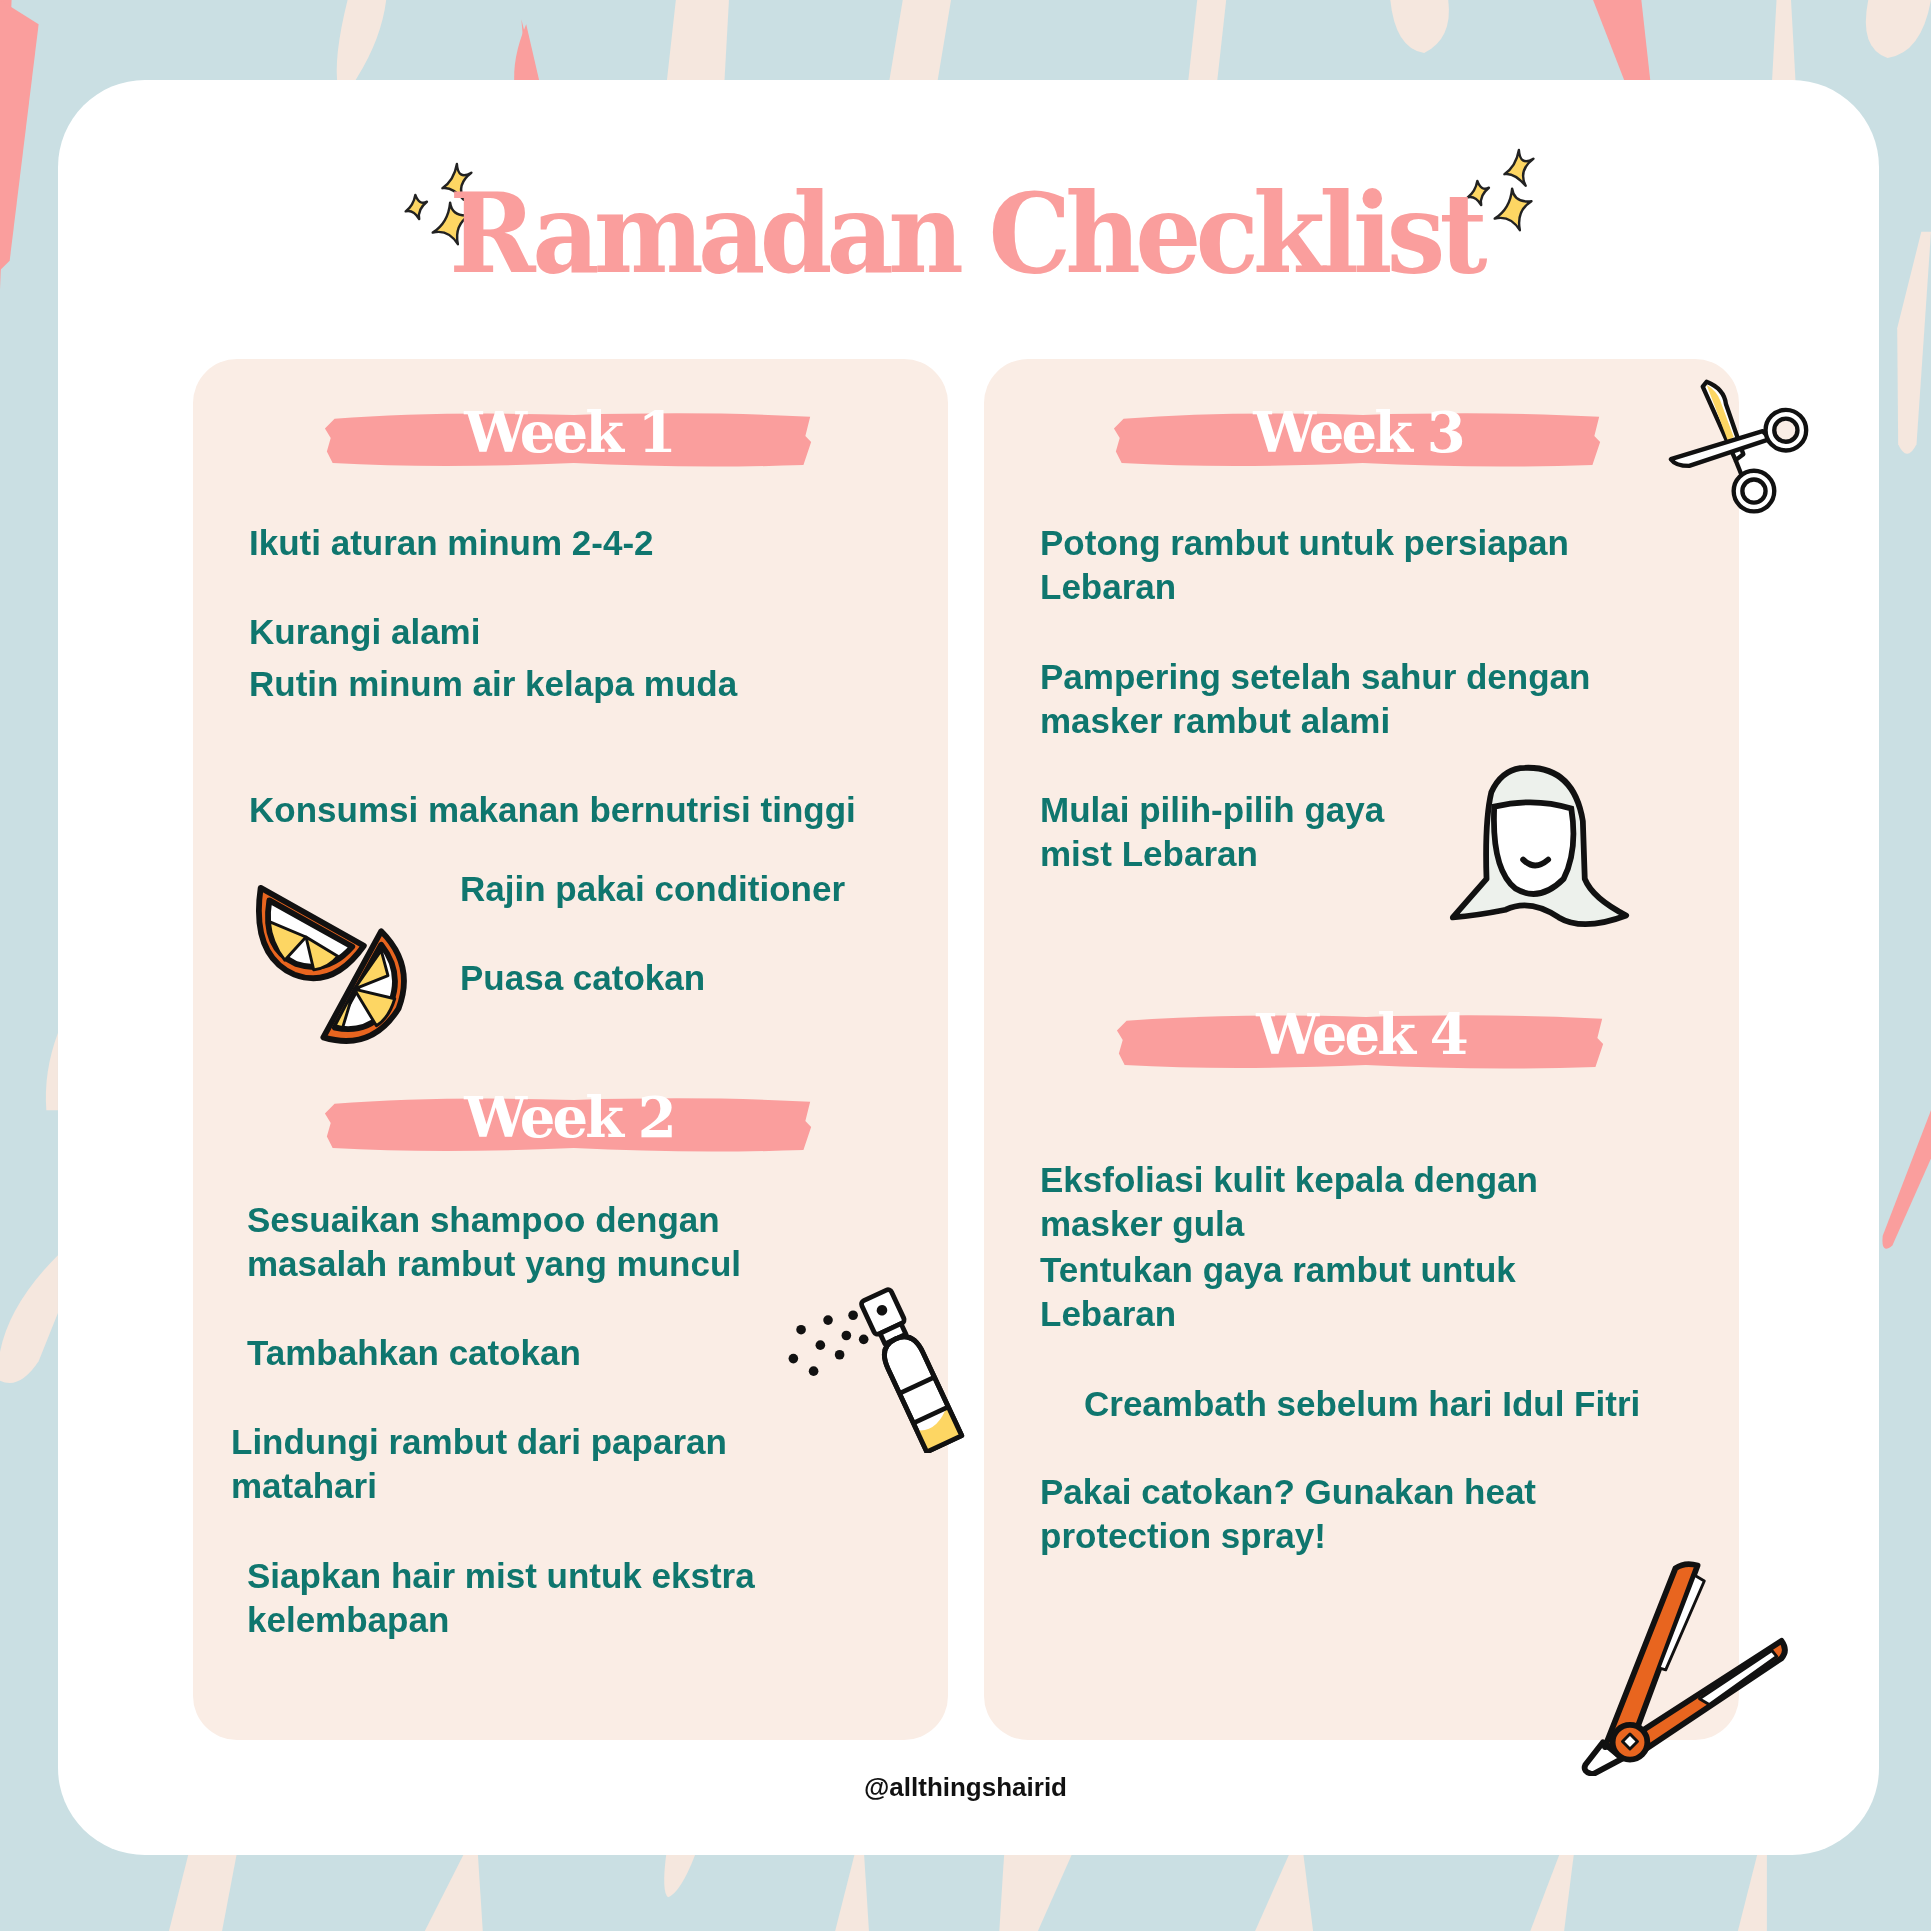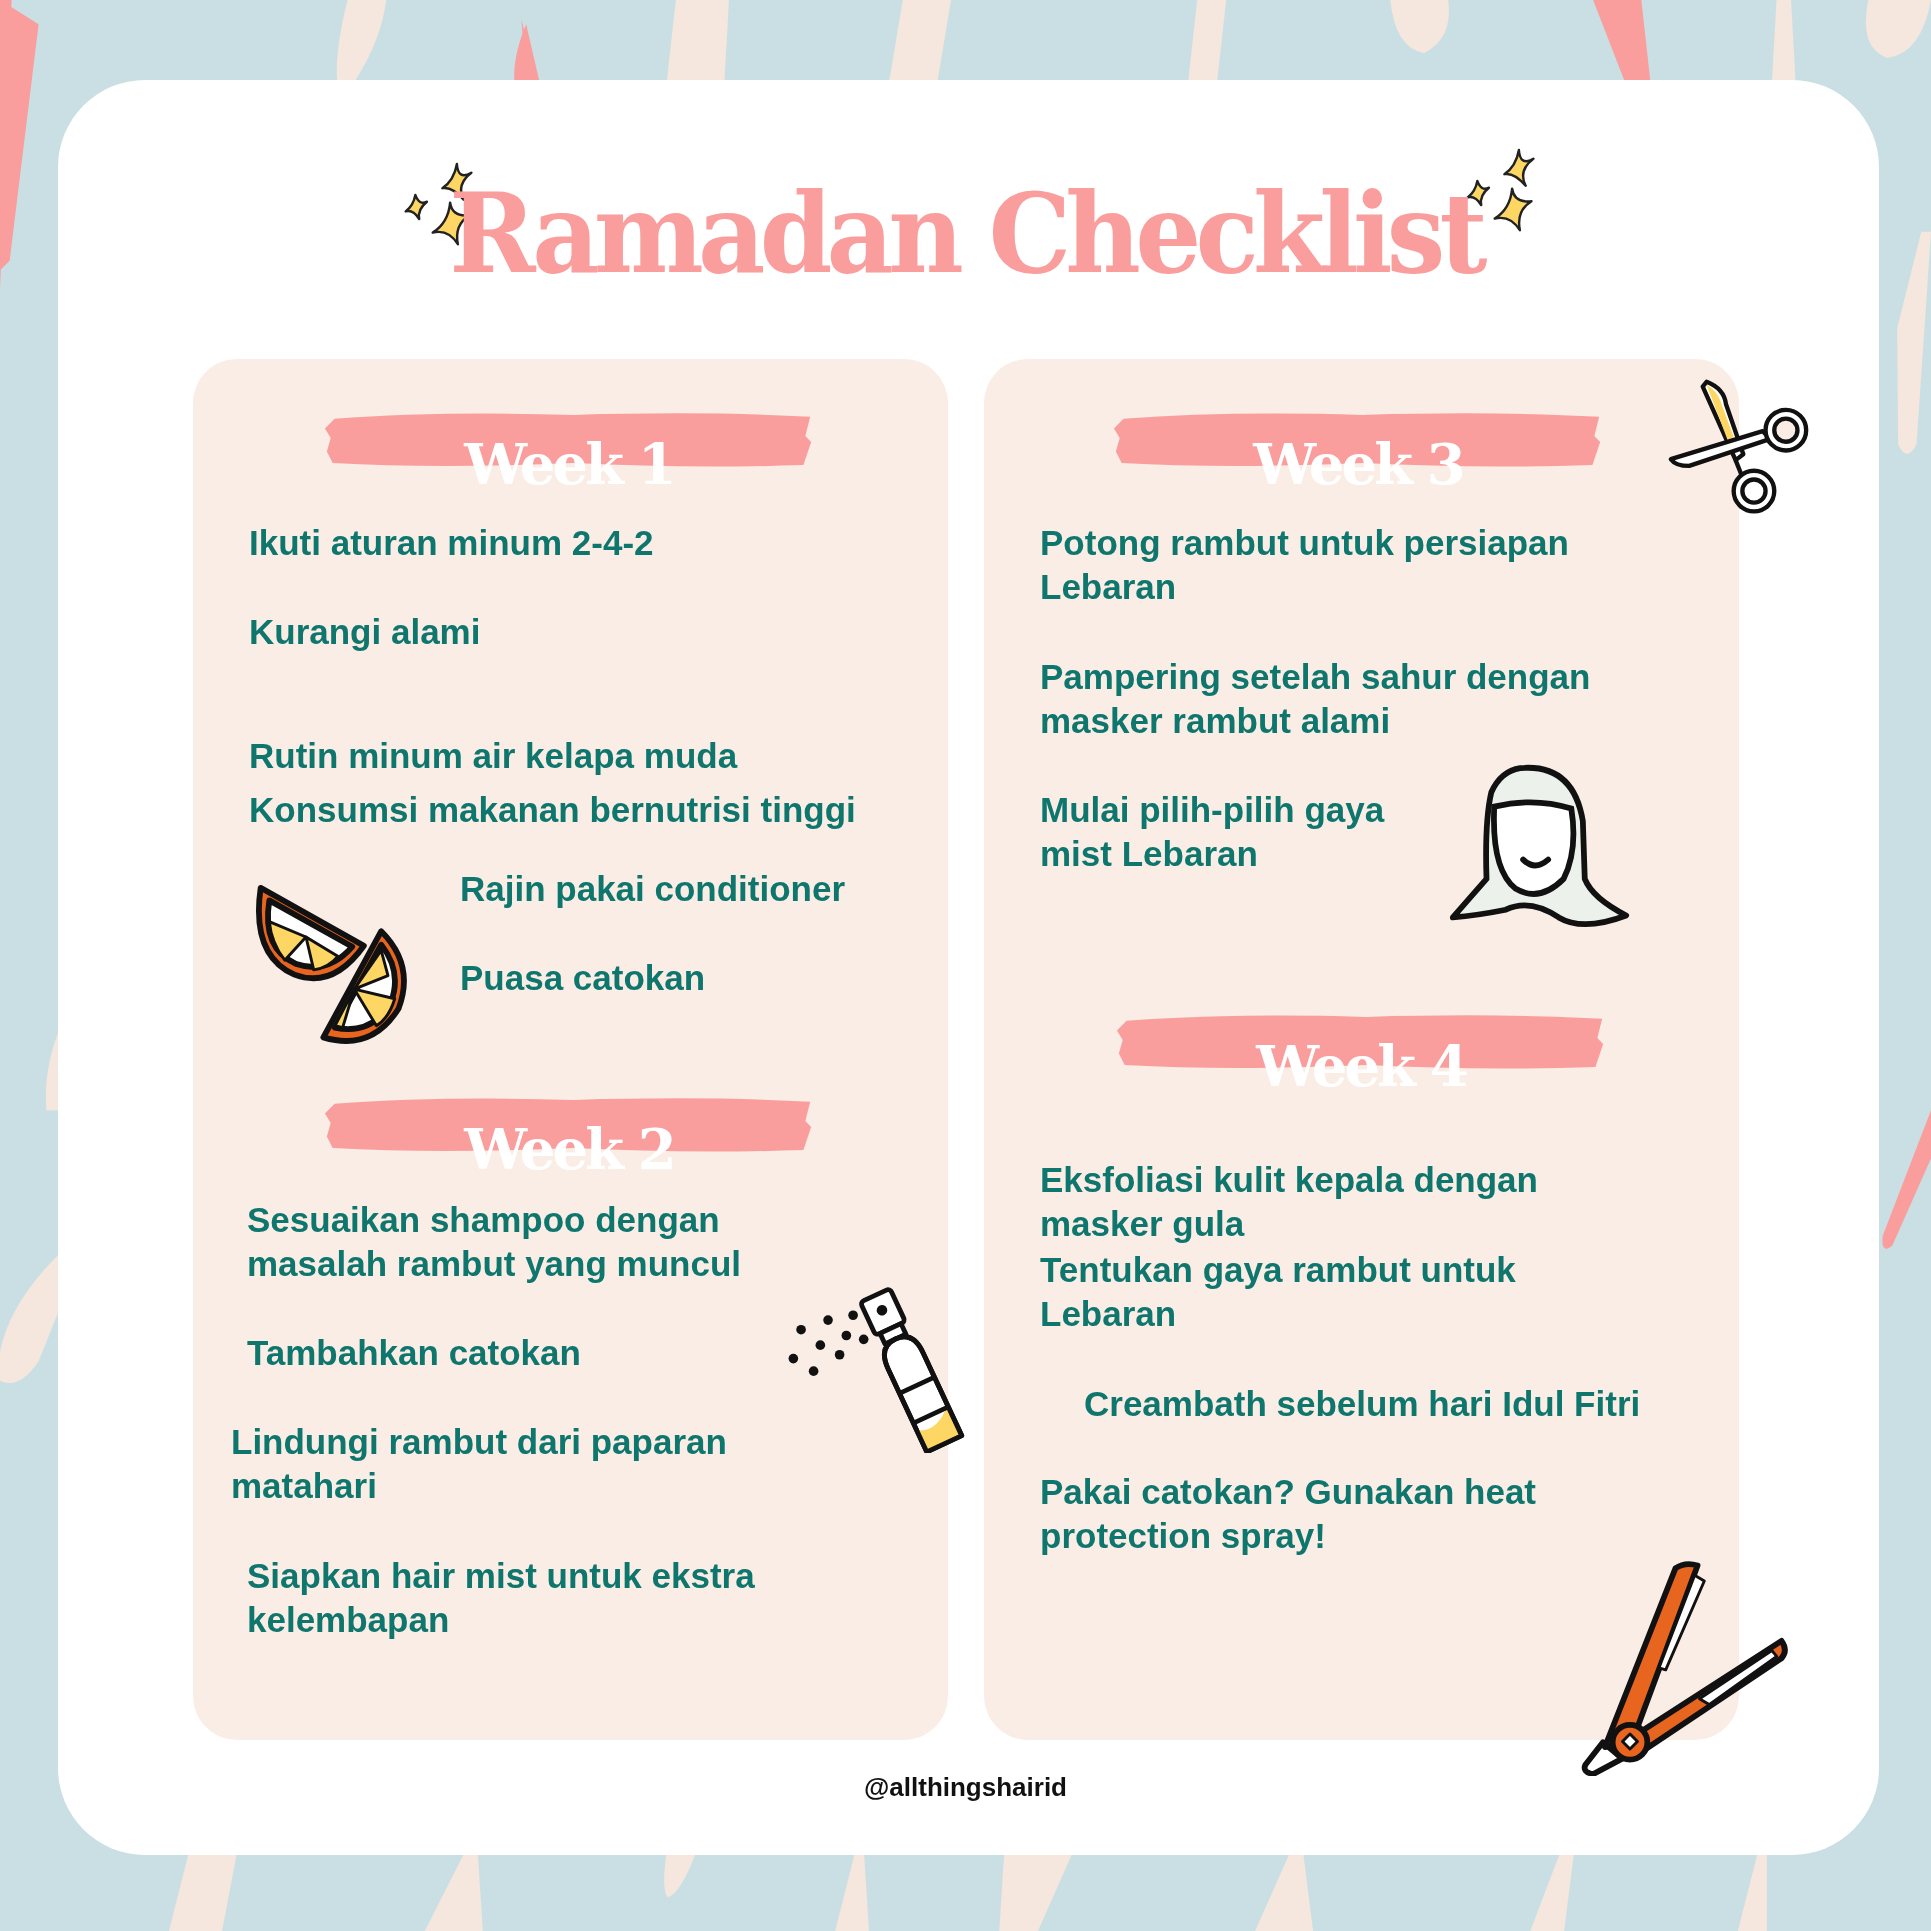--- a/index.html
+++ b/index.html
@@ -23,21 +23,21 @@
   }
   .panel-left { left: 193px; top: 359px; width: 755px; height: 1381px; }
   .panel-right { left: 984px; top: 359px; width: 755px; height: 1381px; }
   .week-banner {
     position: absolute; width: 492px; height: 60px;
   }
   .week-banner svg { position: absolute; left: 0; top: 0; }
   .week-label {
     position: absolute; left: 0; top: -9.7px; width: 100%; text-align: center;
     font-family: "DejaVu Serif", serif; font-weight: bold; font-size: 56px;
-    color: #ffffff; letter-spacing: -2.9px; margin-top: 32px;
+    color: #ffffff; letter-spacing: -2.9px;
   }
   .item {
     position: absolute; color: #0f766e; font-weight: bold; font-size: 35px;
     line-height: 44px; font-family: "Liberation Sans", sans-serif;
   }
   .icon { position: absolute; }
   .footer {
     position: absolute; left: 0; top: 1772px; width: 1931px; text-align: center;
     font-weight: bold; font-size: 26px; color: #111111;
   }
@@ -96,21 +96,21 @@
 
 <div class="week-banner" style="left:323px;top:409px">
   <svg width="492" height="60" viewBox="0 0 510 62">
     <path d="M12 10 Q120 2 260 6 Q400 2 505 8 L500 28 L506 34 L498 58 Q380 62 260 56 Q120 62 10 56 L4 44 L8 30 L2 20 Z" fill="#fa9e9d"></path>
   </svg>
   <div class="week-label">Week 1</div>
 </div>
 
 <div class="item" style="left:249px;top:521px">Ikuti aturan minum 2-4-2</div>
 <div class="item" style="left:249px;top:610px">Kurangi alami</div>
-<div class="item" style="left:249px;top:734px">Rutin minum air kelapa muda</div>
+<div class="item" style="left:249px;top:662px">Rutin minum air kelapa muda</div>
 <div class="item" style="left:249px;top:788px">Konsumsi makanan bernutrisi tinggi</div>
 <div class="item" style="left:460px;top:867px">Rajin pakai conditioner</div>
 <div class="item" style="left:460px;top:956px">Puasa catokan</div>
 
 <svg class="icon" width="174" height="164" style="left:246px;top:883px" viewBox="0 0 180 170">
   <g stroke="#111" stroke-width="6" stroke-linejoin="round">
     <path d="M15 5 L122 65 Q90 110 50 95 Q5 75 15 5 Z" fill="#e8651f"></path>
     <path d="M24 18 L110 66 Q85 95 52 84 Q16 68 24 18 Z" fill="#ffffff"></path>
     <path d="M24 40 L62 56 L40 80 Q26 62 24 40 Z" fill="#fdd663" stroke-width="3"></path>
     <path d="M62 56 L70 90 Q85 88 95 76 Z" fill="#fdd663" stroke-width="3"></path>

